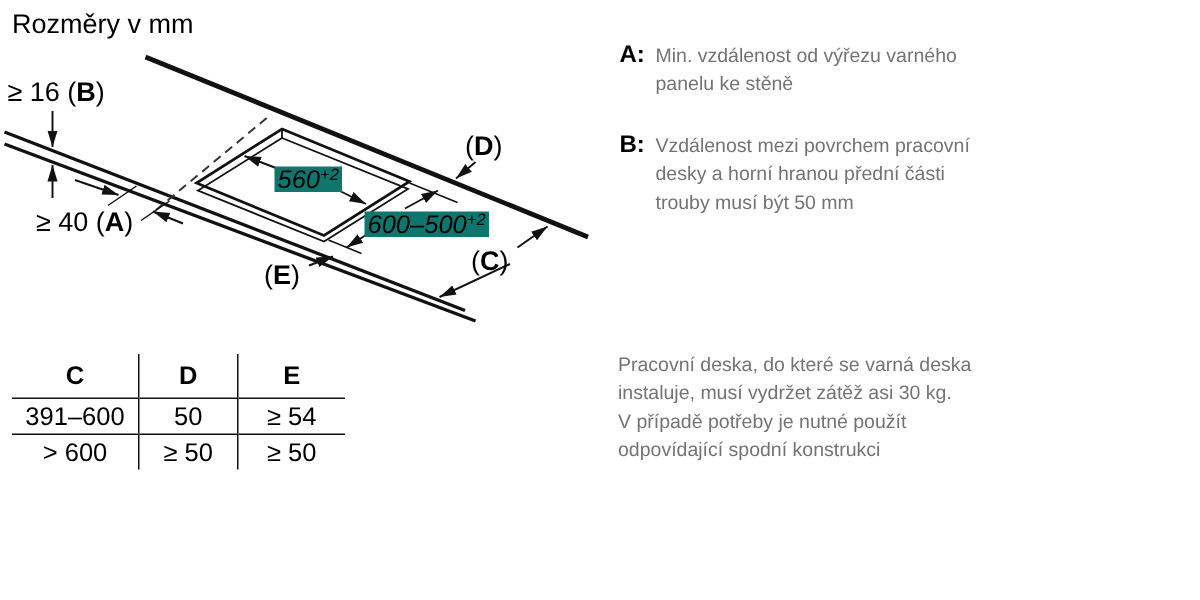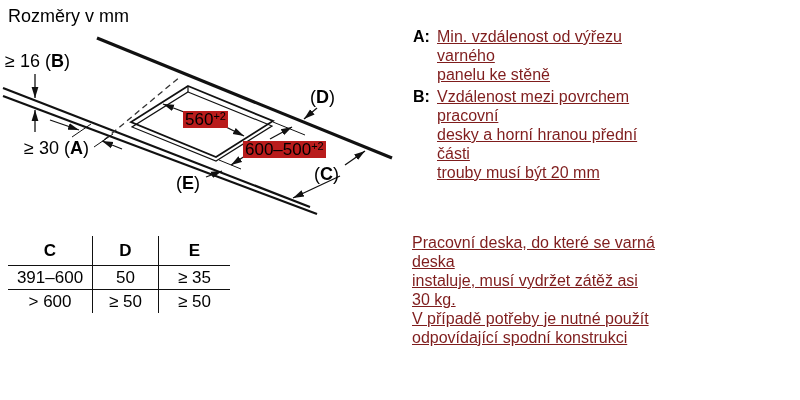--- a/index.html
+++ b/index.html
@@ -3,35 +3,35 @@
 <meta charset="utf-8">
 <style>
   html,body{margin:0;padding:0;background:#fff;}
   .page{position:relative;width:660px;height:400px;background:#fff;overflow:hidden;
         font-family:"Liberation Sans","DejaVu Sans",sans-serif;color:#111;}
   .title{position:absolute;left:8px;top:6px;font-size:18px;color:#000;}
   .diagram{position:absolute;left:0;top:0;width:400px;height:232px;padding-left:12px;}
   .diagram svg{position:absolute;left:0;top:0;}
   .lab{position:absolute;font-size:18px;color:#000;white-space:nowrap;line-height:1;}
   .lab b{font-weight:bold;}
-  .dim{font-size:17px;background:#b91c1c;padding:0 2px;}
+  .dim{font-size:17px;background:#0f766e;padding:0 2px;font-style:italic;}
   .dim sup{font-size:11px;vertical-align:5px;letter-spacing:0;}
   
   table.dims{position:absolute;left:8px;top:236px;border-collapse:collapse;
              font-size:17px;color:#000;text-align:center;table-layout:fixed;}
   table.dims th{font-weight:bold;height:29px;border-bottom:1.5px solid #111;padding:0;}
   table.dims td{height:23px;padding:0;}
   table.dims .w1{width:84px;}
   table.dims .w2{width:65px;}
   table.dims .w3{width:71px;}
   table.dims .vline{border-left:1.4px solid #111;}
   table.dims tbody tr:first-child td{border-bottom:1.4px solid #111;}
   
   .rlabel{position:absolute;font-size:16px;line-height:19px;font-weight:bold;color:#000;}
-  .rtext{position:absolute;font-size:16px;line-height:19px;color:#7f1d1d;white-space:pre-line;text-decoration:underline;}
+  .rtext{position:absolute;font-size:13px;line-height:19px;color:#737373;white-space:pre-line;}
 </style>
 </head>
 <body>
 
 <div class="page">
 
   <div class="title">Rozměry v mm</div>
 
   <div class="diagram">
     <svg width="400" height="232" viewBox="0 0 400 232">
@@ -71,21 +71,21 @@
       <line x1="317" y1="108" x2="304" y2="119" stroke="#111" stroke-width="1.3" marker-end="url(#arr)"></line>
 
       <line x1="345" y1="165" x2="365" y2="151" stroke="#111" stroke-width="1.3" marker-end="url(#arr)"></line>
       <line x1="340" y1="176" x2="293" y2="198" stroke="#111" stroke-width="1.3" marker-end="url(#arr)"></line>
 
       <line x1="206" y1="177" x2="222" y2="171" stroke="#111" stroke-width="1.3" marker-end="url(#arr)"></line>
     </svg>
 
     <div class="lab" style="left:5px;top:52px;"><span>≥ 16 (</span><b>B</b><span>)</span></div>
 
-    <div class="lab" style="left:24px;top:139px;"><span>≥ 30 (</span><b>A</b><span>)</span></div>
+    <div class="lab" style="left:24px;top:139px;"><span>≥ 40 (</span><b>A</b><span>)</span></div>
 
     <div class="lab dim" style="left:183px;top:111px;"><span>560</span><sup>+2</sup></div>
 
     <div class="lab dim" style="left:243px;top:141px;"><span>600–500</span><sup>+2</sup></div>
 
     <div class="lab" style="left:310px;top:88px;"><span>(</span><b>D</b><span>)</span></div>
 
     <div class="lab" style="left:314px;top:165px;"><span>(</span><b>C</b><span>)</span></div>
 
     <div class="lab" style="left:176px;top:174px;"><span>(</span><b>E</b><span>)</span></div>
@@ -96,38 +96,38 @@
       <tr>
         <th class="w1">C</th>
         <th class="w2 vline">D</th>
         <th class="w3 vline">E</th>
       </tr>
     </thead>
     <tbody>
       <tr>
         <td>391–600</td>
         <td class="vline">50</td>
-        <td class="vline">≥ 35</td>
+        <td class="vline">≥ 54</td>
       </tr>
       <tr>
         <td>&gt; 600</td>
         <td class="vline">≥ 50</td>
         <td class="vline">≥ 50</td>
       </tr>
     </tbody>
   </table>
 
   <div class="rlabel" style="left:413px;top:27px;">A:</div>
   <div class="rtext" style="left:437px;top:27px;">Min. vzdálenost od výřezu varného
 panelu ke stěně</div>
 
   <div class="rlabel" style="left:413px;top:87px;">B:</div>
   <div class="rtext" style="left:437px;top:87px;">Vzdálenost mezi povrchem pracovní
 desky a horní hranou přední části
-trouby musí být 20 mm</div>
+trouby musí být 50 mm</div>
 
 
   <div class="rtext" style="left:412px;top:233px;">Pracovní deska, do které se varná deska
 instaluje, musí vydržet zátěž asi 30 kg.
 V případě potřeby je nutné použít
 odpovídající spodní konstrukci</div>
 
 </div>
 
 </body></html>

